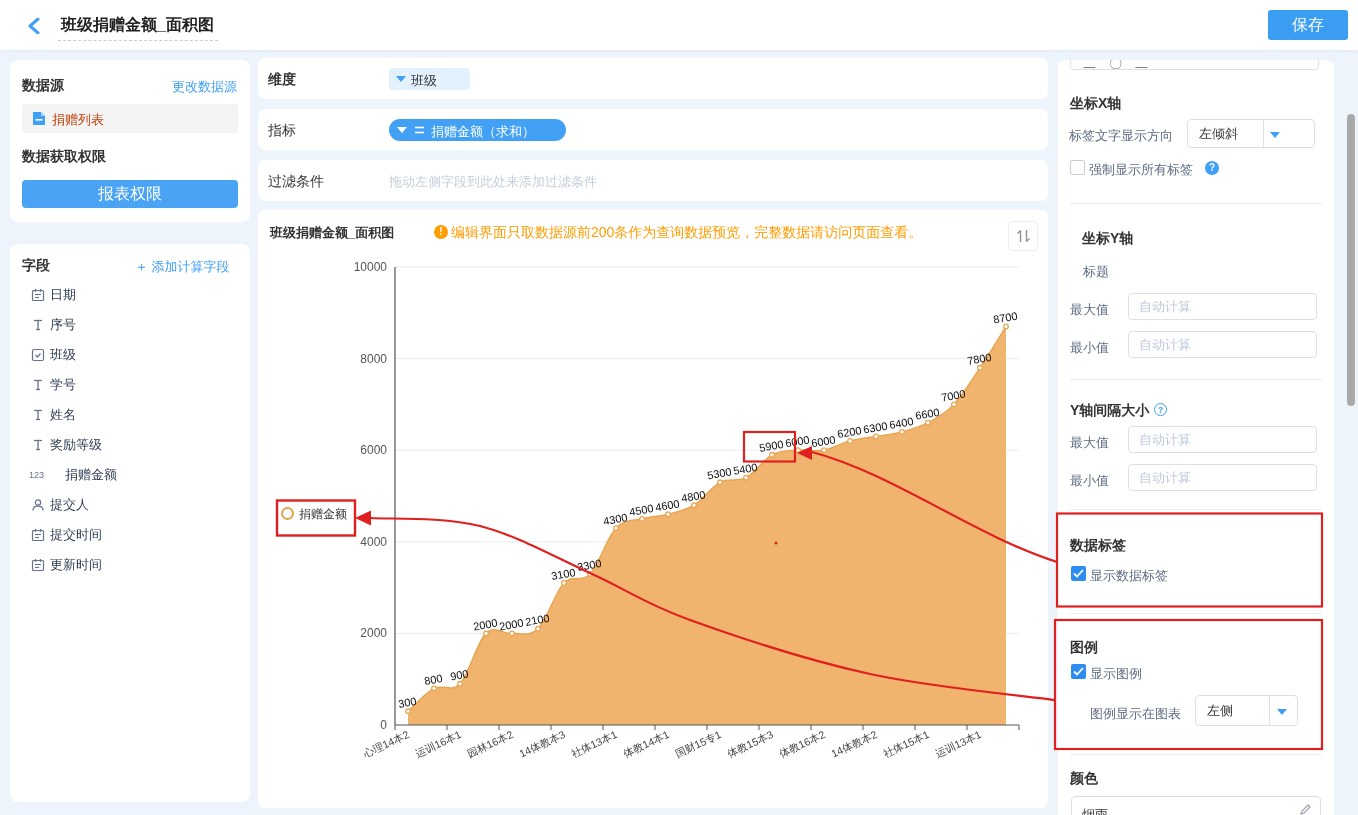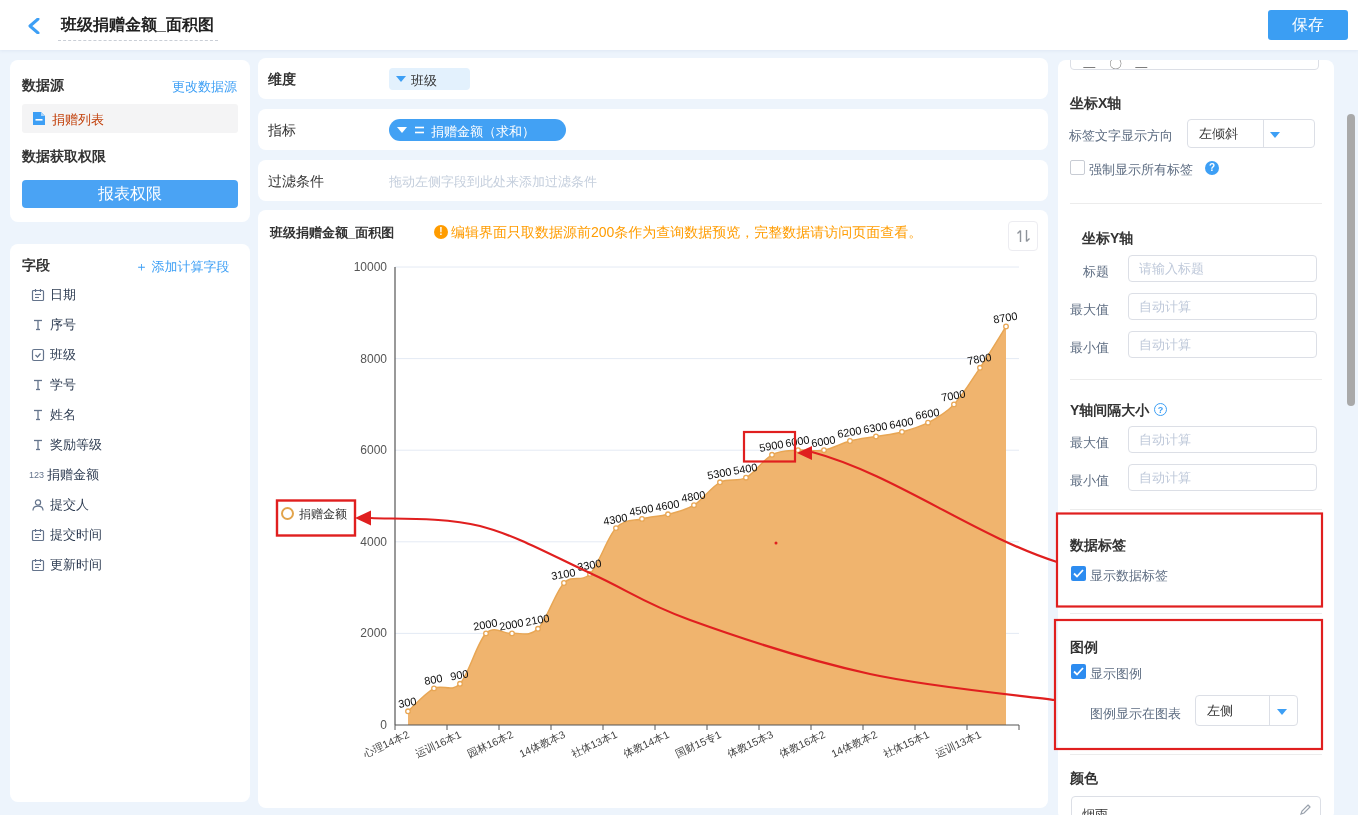--- a/index.html
+++ b/index.html
@@ -15,21 +15,21 @@
 .caret{display:inline-block;width:0;height:0;border-left:5px solid transparent;border-right:5px solid transparent;border-top:6px solid #3d9ff5}
 .cb{position:absolute;width:15px;height:15px;border-radius:2px}
 .cb.on{background:#2d8cf0}
 .cb.off{border:1px solid #c8ccd4;background:#fff}
 .cb.on svg{position:absolute;left:2px;top:3px}
 .qf{position:absolute;width:14px;height:14px;border-radius:50%;background:#3d9ff5;color:#fff;font-size:10px;font-weight:bold;text-align:center;line-height:14px}
 .qo{position:absolute;width:13px;height:13px;border-radius:50%;border:1.5px solid #3d9ff5;color:#3d9ff5;font-size:9px;font-weight:bold;text-align:center;line-height:12px}
 .divider{position:absolute;left:12px;right:12px;height:1px;background:#ececec}
 .fi{position:absolute;left:31px;height:30px;display:flex;align-items:center;font-size:13px;color:#2e3c52}
 .fi svg{margin-right:5px}
-.fi .ic123{font-size:9px;color:#64748c;letter-spacing:0;margin-right:3px;margin-left:-2px}
+.fi .ic123{font-size:9px;color:#64748c;letter-spacing:0;margin-right:21px;margin-left:-2px}
 </style></head>
 <body>
 
 <div class="abs" style="left:0;top:0;width:1358px;height:50px;background:#fff;box-shadow:0 1px 3px rgba(120,150,190,.12)"></div>
 <svg class="abs" style="left:27px;top:18px" width="14" height="16">
     <path d="M11 1 L3 8 L11 15" fill="none" stroke="#3d9ff5" stroke-width="3" stroke-linecap="round" stroke-linejoin="round"></path>
   </svg>
 <div class="abs" style="left:61px;top:15px;font-size:16px;font-weight:bold;color:#222">班级捐赠金额_面积图</div>
 <div class="abs" style="left:58px;top:40px;width:160px;border-bottom:1px dashed #c9ced6"></div>
 <div class="abs" style="left:1268px;top:10px;width:80px;height:30px;background:#3b9ef3;border-radius:3px;color:#fff;font-size:16px;text-align:center;line-height:30px">保存</div>
@@ -236,21 +236,20 @@
       <span class="dv" style="left:75px"></span>
     <span class="caret" style="position:absolute;left:82px;top:12px"></span>
   </div>
   <div class="cb off" style="left:12px;top:100px"></div>
   <div class="abs lbl" style="left:31px;top:101px">强制显示所有标签</div>
   <div class="qf" style="left:147px;top:101px">?</div>
   <div class="divider" style="top:143px"></div>
 
   <div class="abs hd" style="left:24px;top:170px">坐标Y轴</div>
   <div class="abs lbl" style="left:25px;top:203px">标题</div>
-  <div class="inp" style="left:70px;top:195px;width:189px;height:27px">请输入标题</div>
   <div class="abs lbl" style="left:12px;top:241px">最大值</div>
   <div class="inp" style="left:70px;top:233px;width:189px;height:27px">自动计算</div>
   <div class="abs lbl" style="left:12px;top:279px">最小值</div>
   <div class="inp" style="left:70px;top:271px;width:189px;height:27px">自动计算</div>
   <div class="divider" style="top:319px"></div>
 
   <div class="abs hd" style="left:12px;top:342px">Y轴间隔大小</div>
   <div class="qo" style="left:96px;top:343px">?</div>
   <div class="abs lbl" style="left:12px;top:374px">最大值</div>
   <div class="inp" style="left:70px;top:366px;width:189px;height:27px">自动计算</div>

